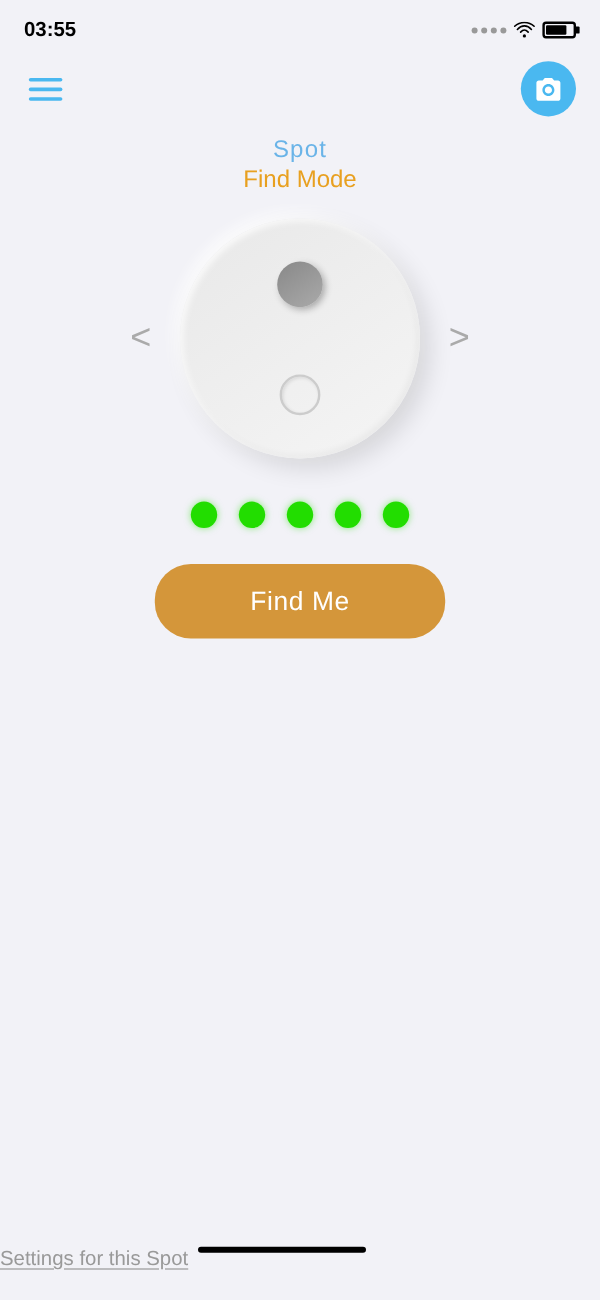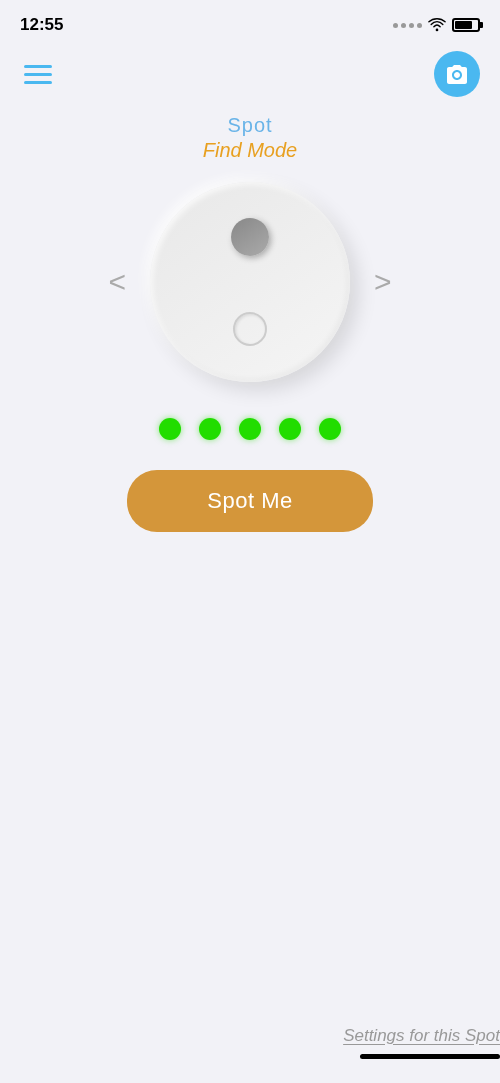--- a/index.html
+++ b/index.html
@@ -133,21 +133,20 @@
 
     .spot-title {
       font-size: 20px;
       font-weight: 300;
       color: #6ab4e8;
       letter-spacing: 1px;
     }
 
     .find-mode-label {
       font-size: 20px;
-      font-style: italic;
       color: #e8a020;
       margin-top: 2px;
       font-weight: 400;
       text-align: center;
     }
 
     
     .device-container {
       display: flex;
       align-items: center;
@@ -231,24 +230,22 @@
       letter-spacing: 0.5px;
     }
 
     
     .bottom-settings {
       position: absolute;
       bottom: 24px;
       left: 0;
       right: 0;
       display: flex;
-      flex-direction: column;
-      align-items: flex-end;
+      align-items: flex-start;
       gap: 8px;
-      font-style: italic;
     }
 
     .settings-link {
       font-size: 17px;
       color: #999;
       text-decoration: underline;
       cursor: pointer;
       text-underline-offset: 3px;
     }
 
@@ -256,21 +253,21 @@
       width: 140px;
       height: 5px;
       background: #000;
       border-radius: 3px;
     }
   </style>
 </head>
 <body>
 
 <div class="status-bar">
-  <span class="status-time">12:55</span>
+  <span class="status-time">03:55</span>
   <div class="status-icons">
     <div class="signal-dots">
       <div class="signal-dot"></div>
       <div class="signal-dot"></div>
       <div class="signal-dot"></div>
       <div class="signal-dot"></div>
     </div>
     <svg class="wifi-icon" viewBox="0 0 20 14" fill="none">
       <path d="M10 11.5 C10.8 10.6 11.5 10 10 11.5Z" fill="#000"></path>
       <circle cx="10" cy="12.5" r="1.5" fill="#000"></circle>
@@ -312,19 +309,19 @@
   </div>
 
   <div class="signal-indicators">
     <div class="signal-indicator-dot"></div>
     <div class="signal-indicator-dot"></div>
     <div class="signal-indicator-dot"></div>
     <div class="signal-indicator-dot"></div>
     <div class="signal-indicator-dot"></div>
   </div>
 
-  <button class="find-me-btn">Spot Me</button>
+  <button class="find-me-btn">Find Me</button>
 </div>
 
 <div class="bottom-settings">
   <span class="settings-link">Settings for this Spot</span>
   <div class="home-indicator"></div>
 </div>
 
 </body></html>

